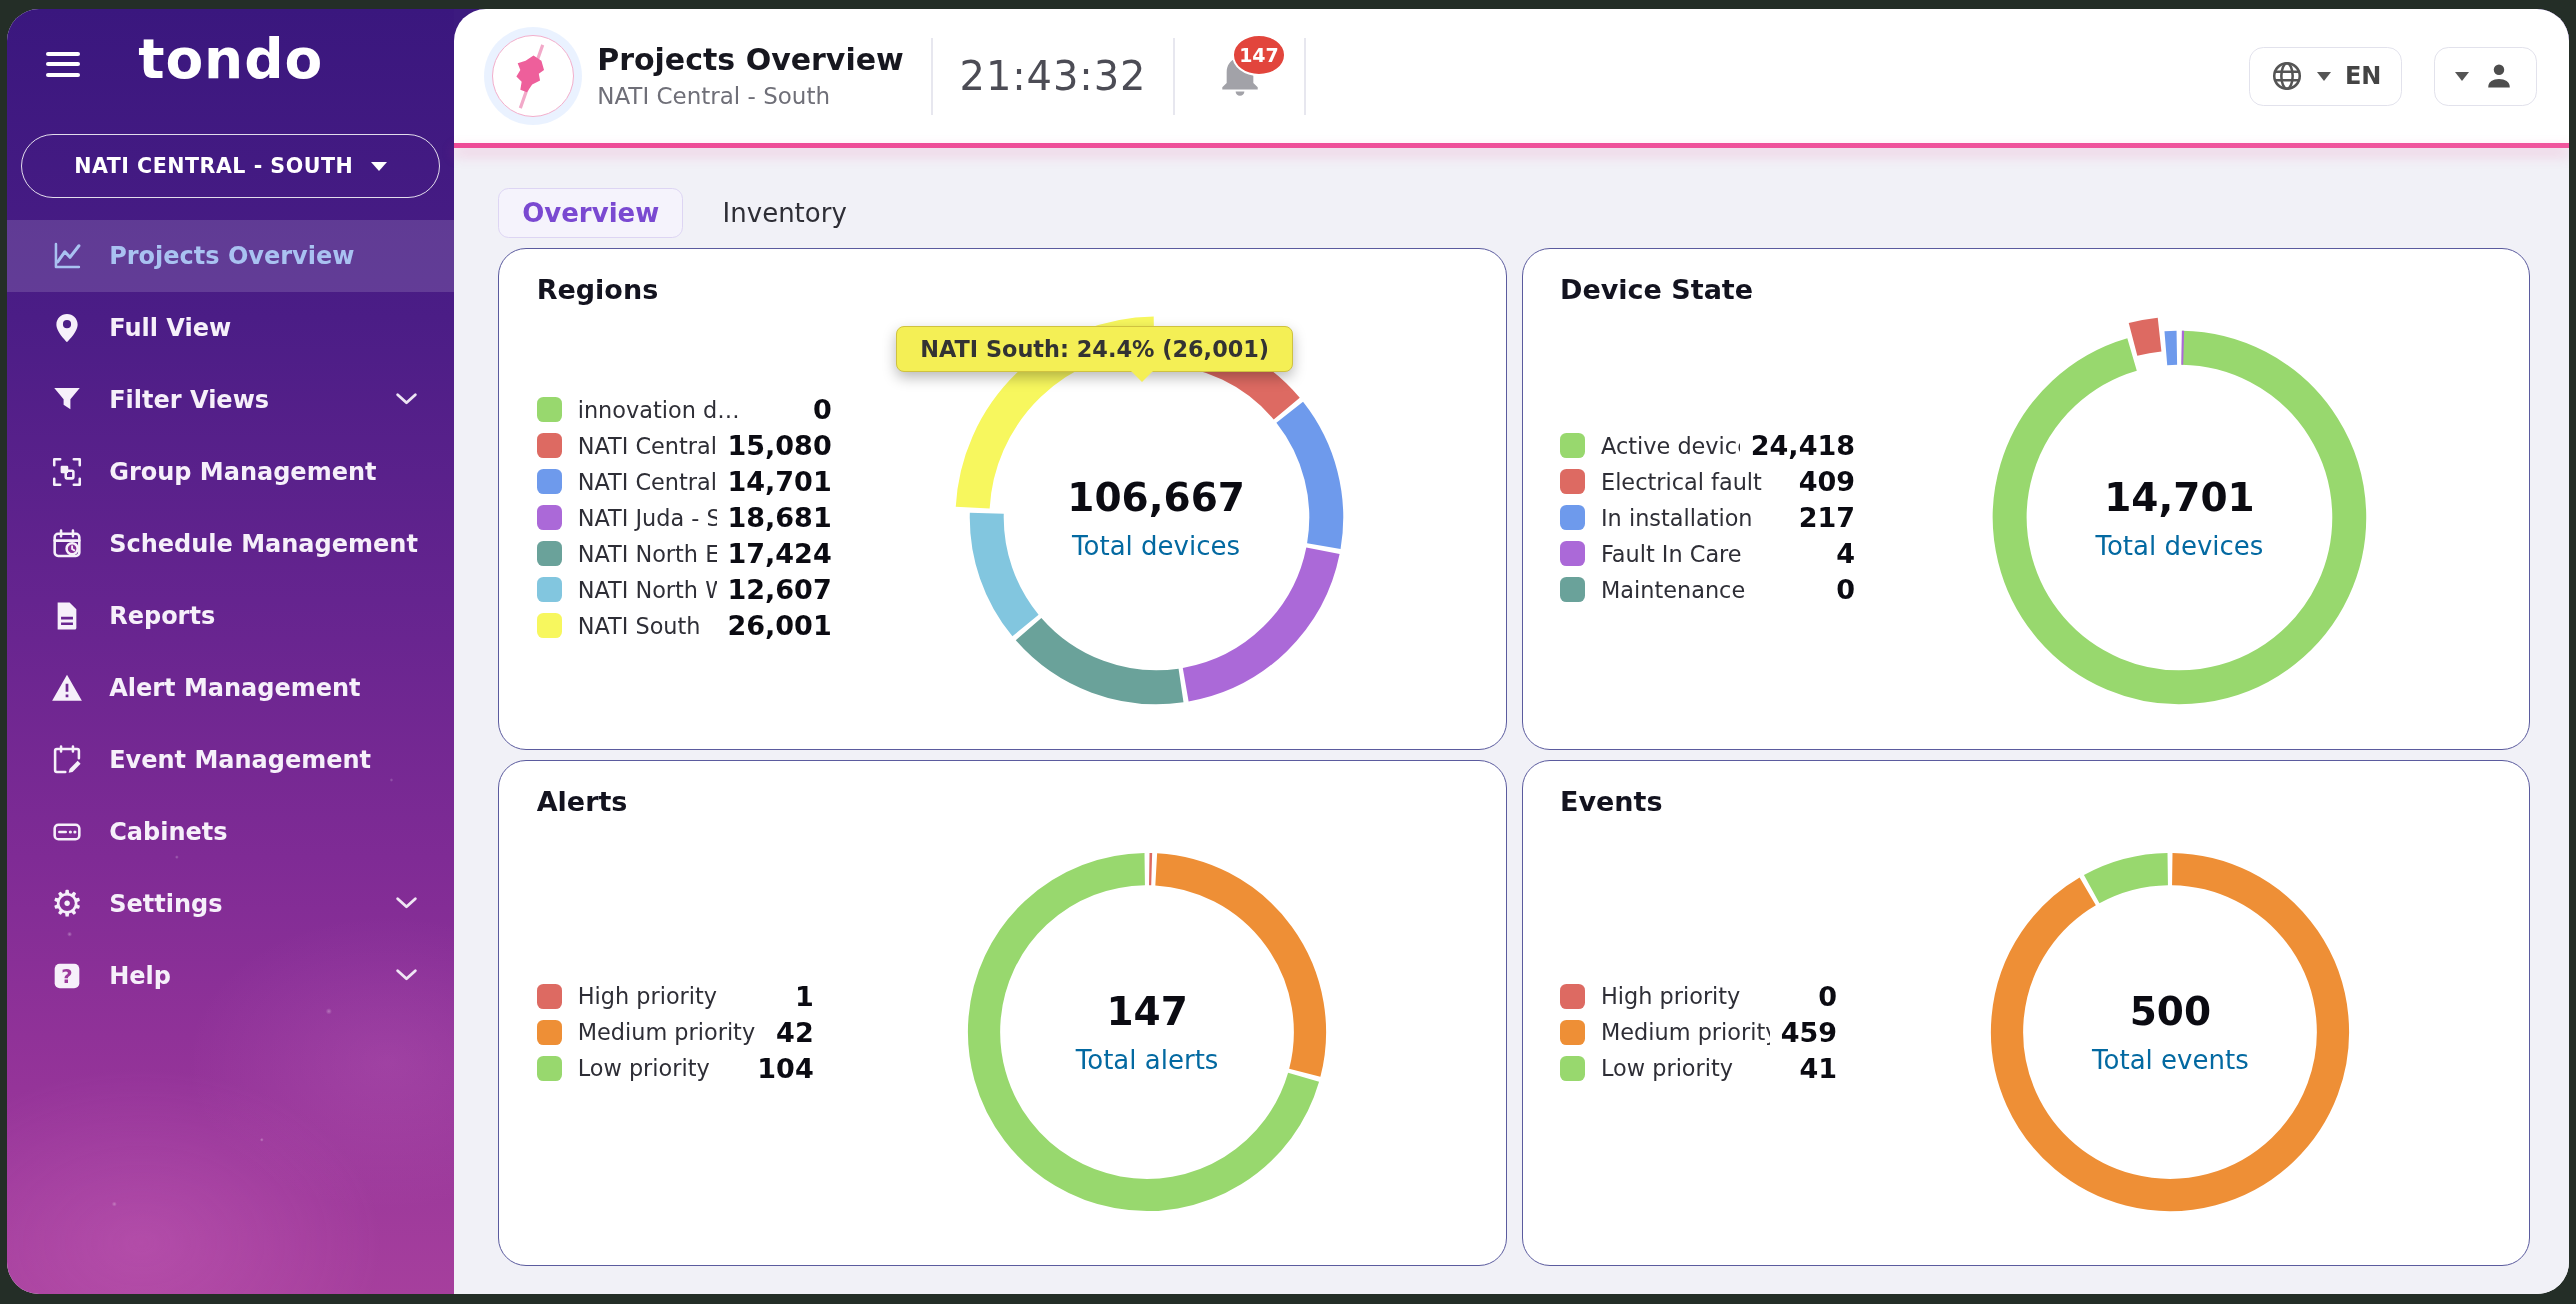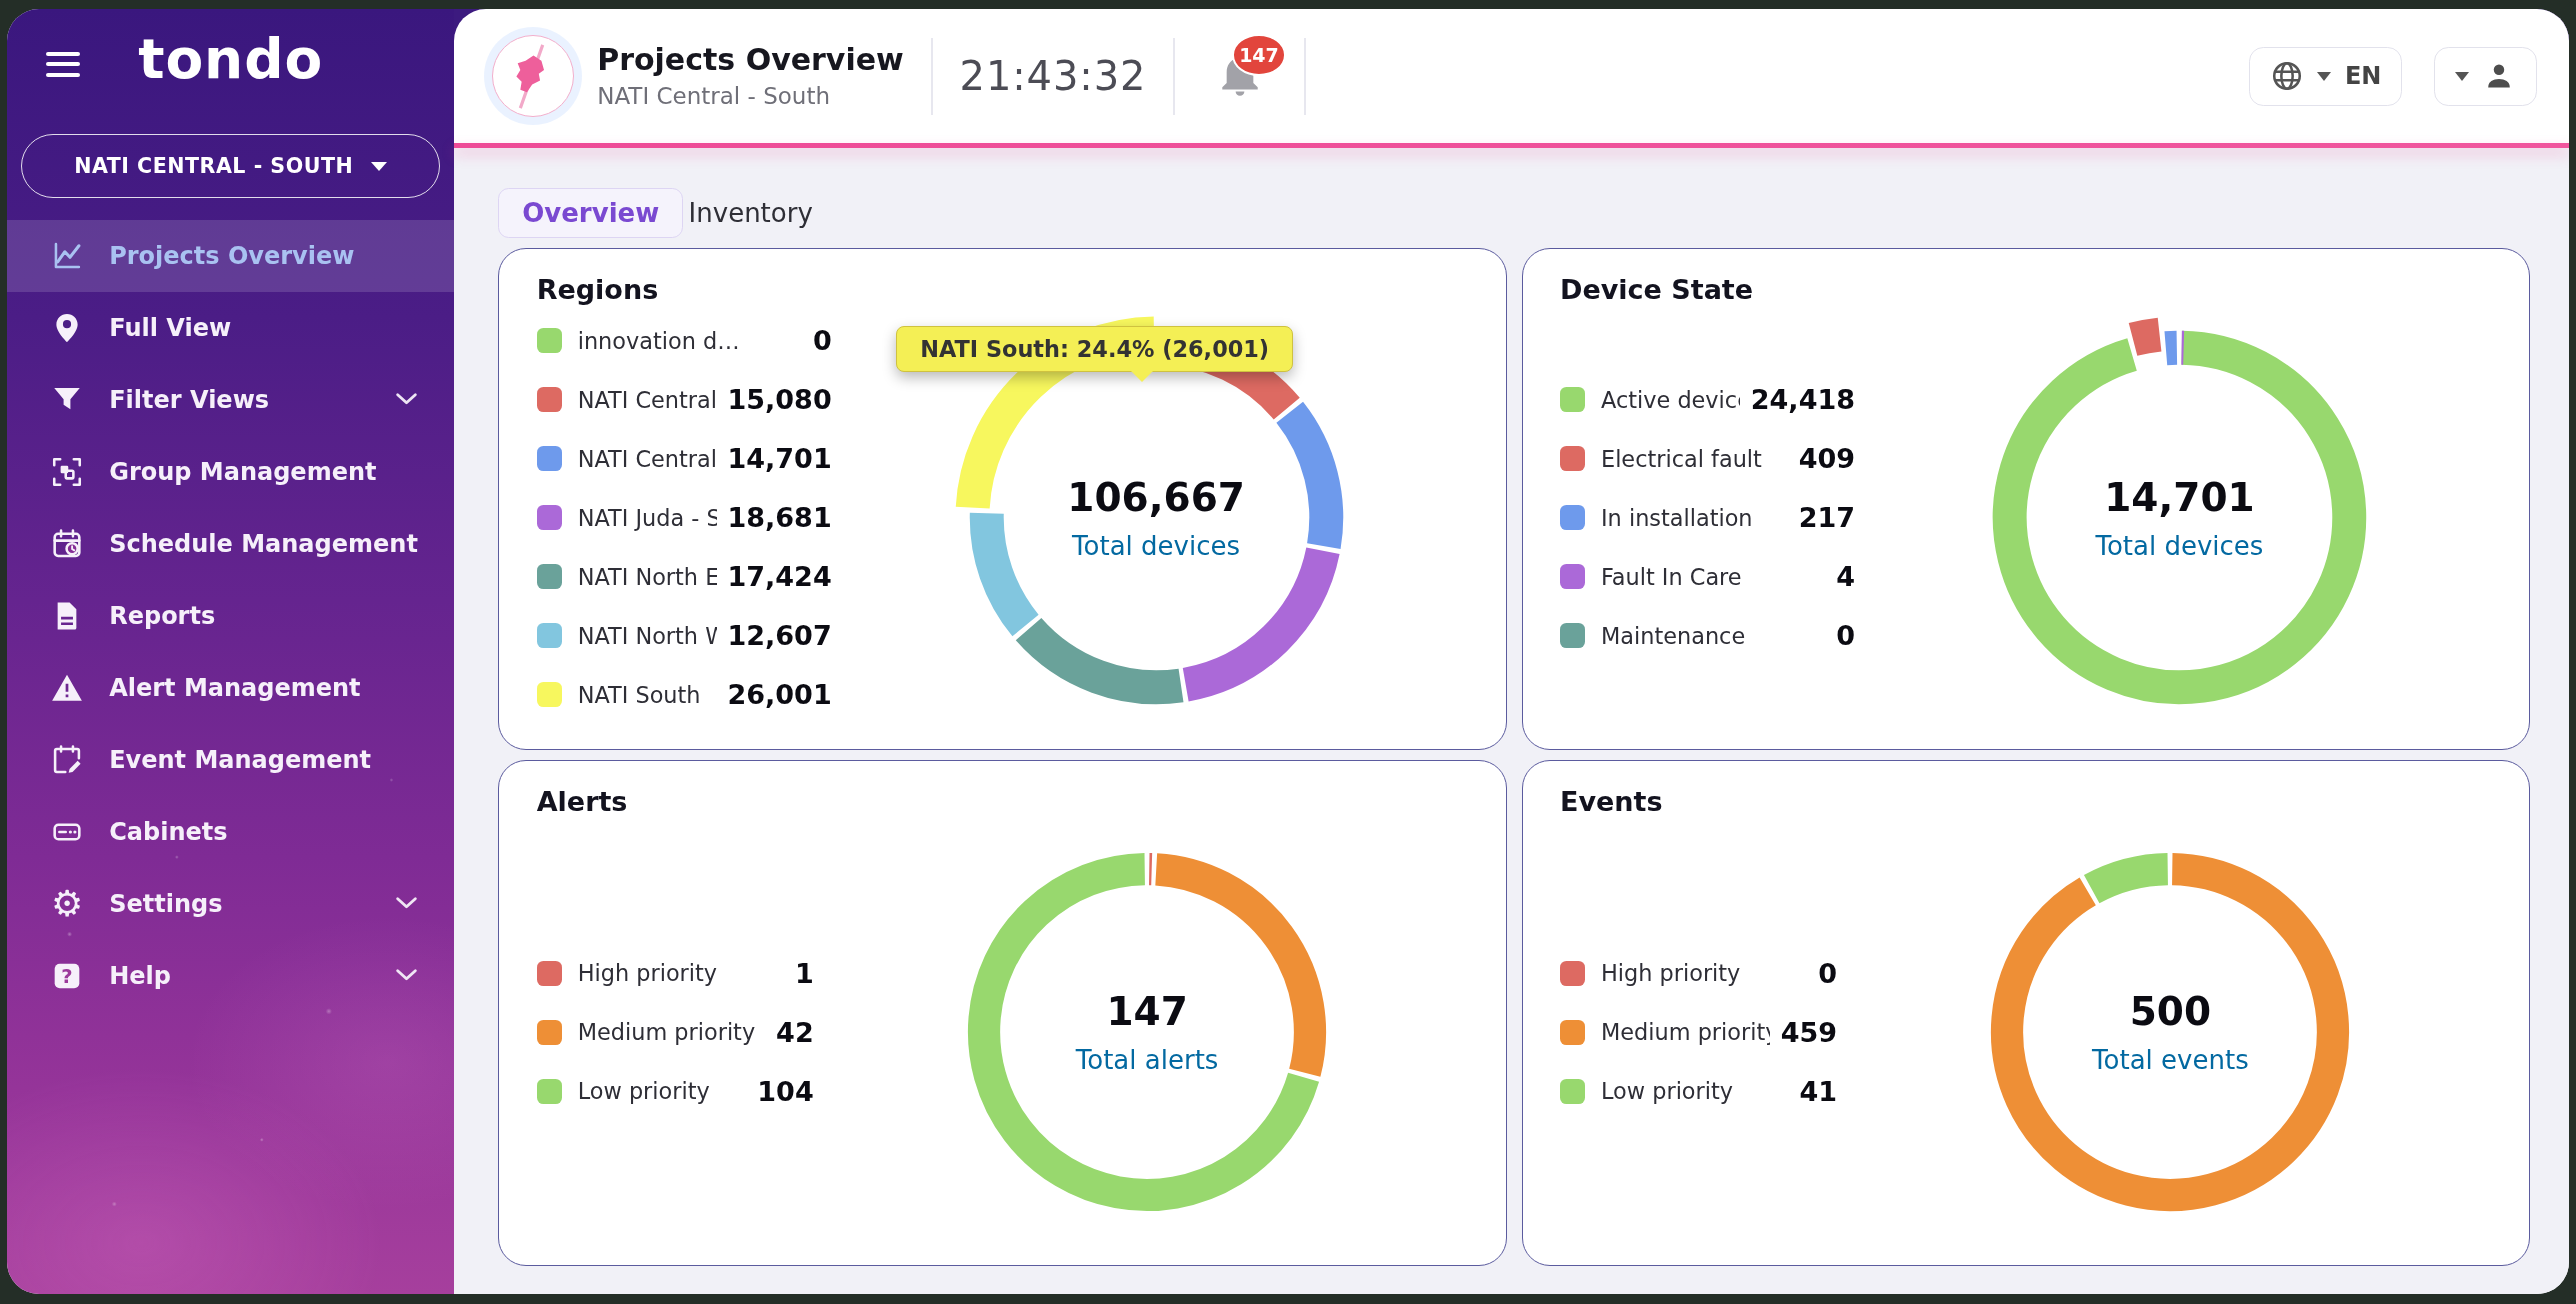--- a/index.html
+++ b/index.html
@@ -60,32 +60,32 @@
     background:#e2453c; border:2.7px solid #fff; border-radius:50%; color:#fff; font-size:19px;
     font-weight:700; display:flex; align-items:center; justify-content:center; }
   .header-right { margin-left:auto; display:flex; gap:32px; align-items:center; }
   .pill-btn { height:59px; border:1.8px solid #e2e2ec; border-radius:14.3px; background:#fff;
     display:flex; align-items:center; gap:13.4px; padding:0 19.7px; cursor:pointer; }
   .pill-btn .caret { border-top-color:#555; border-left-width:7.2px; border-right-width:7.2px; border-top-width:9px; }
   .lang-label { font-size:24px; font-weight:600; color:#444; }
 
   
   .content { flex:1; background:#f1f1f7; padding-top:39px; position:relative; }
-  .tab-bar { margin-left:44px; display:inline-flex; align-items:center; height:52px; }
+  .tab-bar { margin-left:44px; display:inline-flex; align-items:center; gap:34px; height:52px; }
   .tab { font-size:26px; color:#2e2e36; background:none; border:none; cursor:pointer;
          font-family:inherit; padding:9px 5.4px; }
   .tab.active { color:#7a49d1; font-weight:700; background:#f5f3fc; border:1.8px solid #ddd5f3;
                 border-radius:10.7px; padding:9px 23px; }
   .cards { margin:9px 39px 0 44px; display:grid; grid-template-columns:1fr 1fr;
            grid-template-rows:502px 506px; gap:10.7px 15px; }
   .card { background:#fff; border:1.3px solid #5b5b9e; border-radius:28px;
           padding:18px 25px; position:relative; display:flex; flex-direction:column; }
   .card-title { font-size:27px; font-weight:600; color:#13131f; margin:7.2px 0 0 12.5px; }
   .card-body { flex:1; display:flex; align-items:center; }
-  .legend { width:295px; margin-left:12.5px; display:flex; flex-direction:column; gap:23px; }
+  .legend { width:295px; margin-left:12.5px; display:flex; flex-direction:column; }
   .card[data-chart-id="2"] .legend, .card[data-chart-id="3"] .legend { width:277px; }
   .legend-row { display:flex; align-items:center; height:36px; cursor:pointer; }
   .swatch { width:25px; height:25px; border-radius:6.3px; margin-right:16px; flex:none; }
   .legend-label { font-size:22.4px; color:#2e2e36; flex:1; white-space:nowrap; overflow:hidden; }
   .legend-value { font-size:27px; font-weight:700; color:#0b0b12; margin-left:10.7px; }
   .donut-area { flex:1; display:flex; align-items:center; justify-content:center; position:relative; }
   .donut-center { position:absolute; text-align:center; pointer-events:none; }
   .center-value { font-size:39px; font-weight:700; color:#0b0b12; }
   .center-label { font-size:26px; color:#0369a1; margin-top:11px; }
   .chart-tooltip { position:absolute; left:397px; top:77px; background:#f4ef55;

